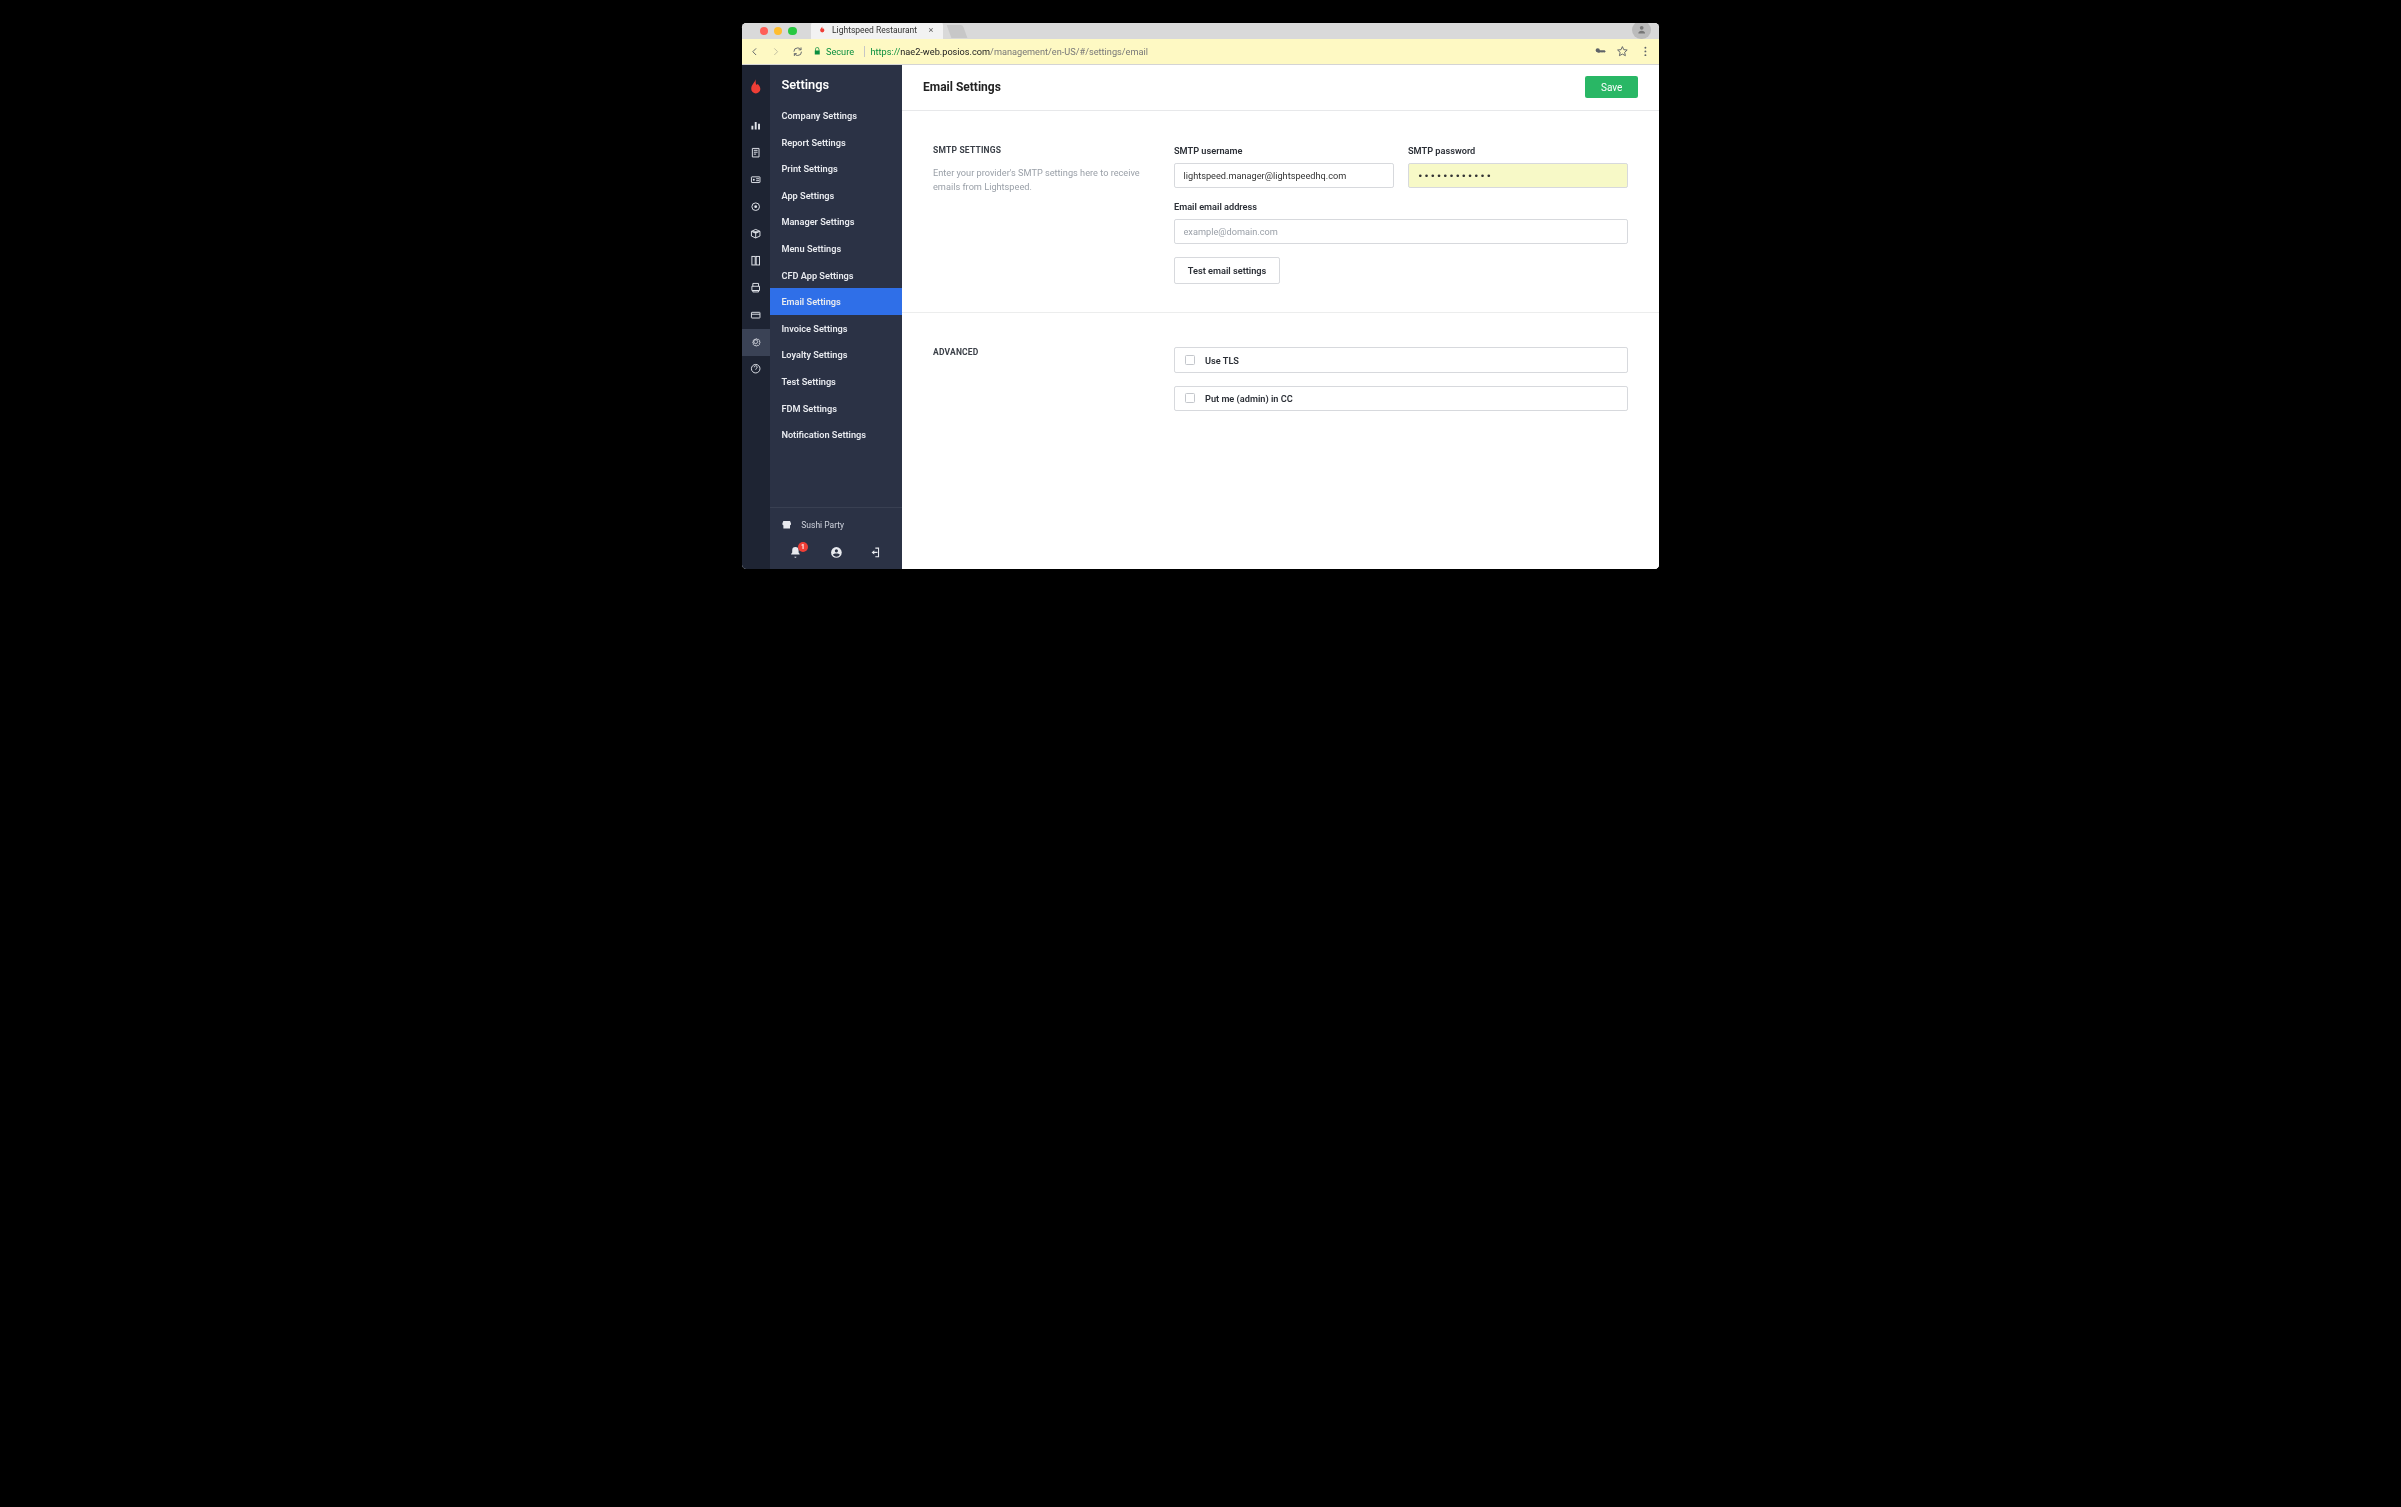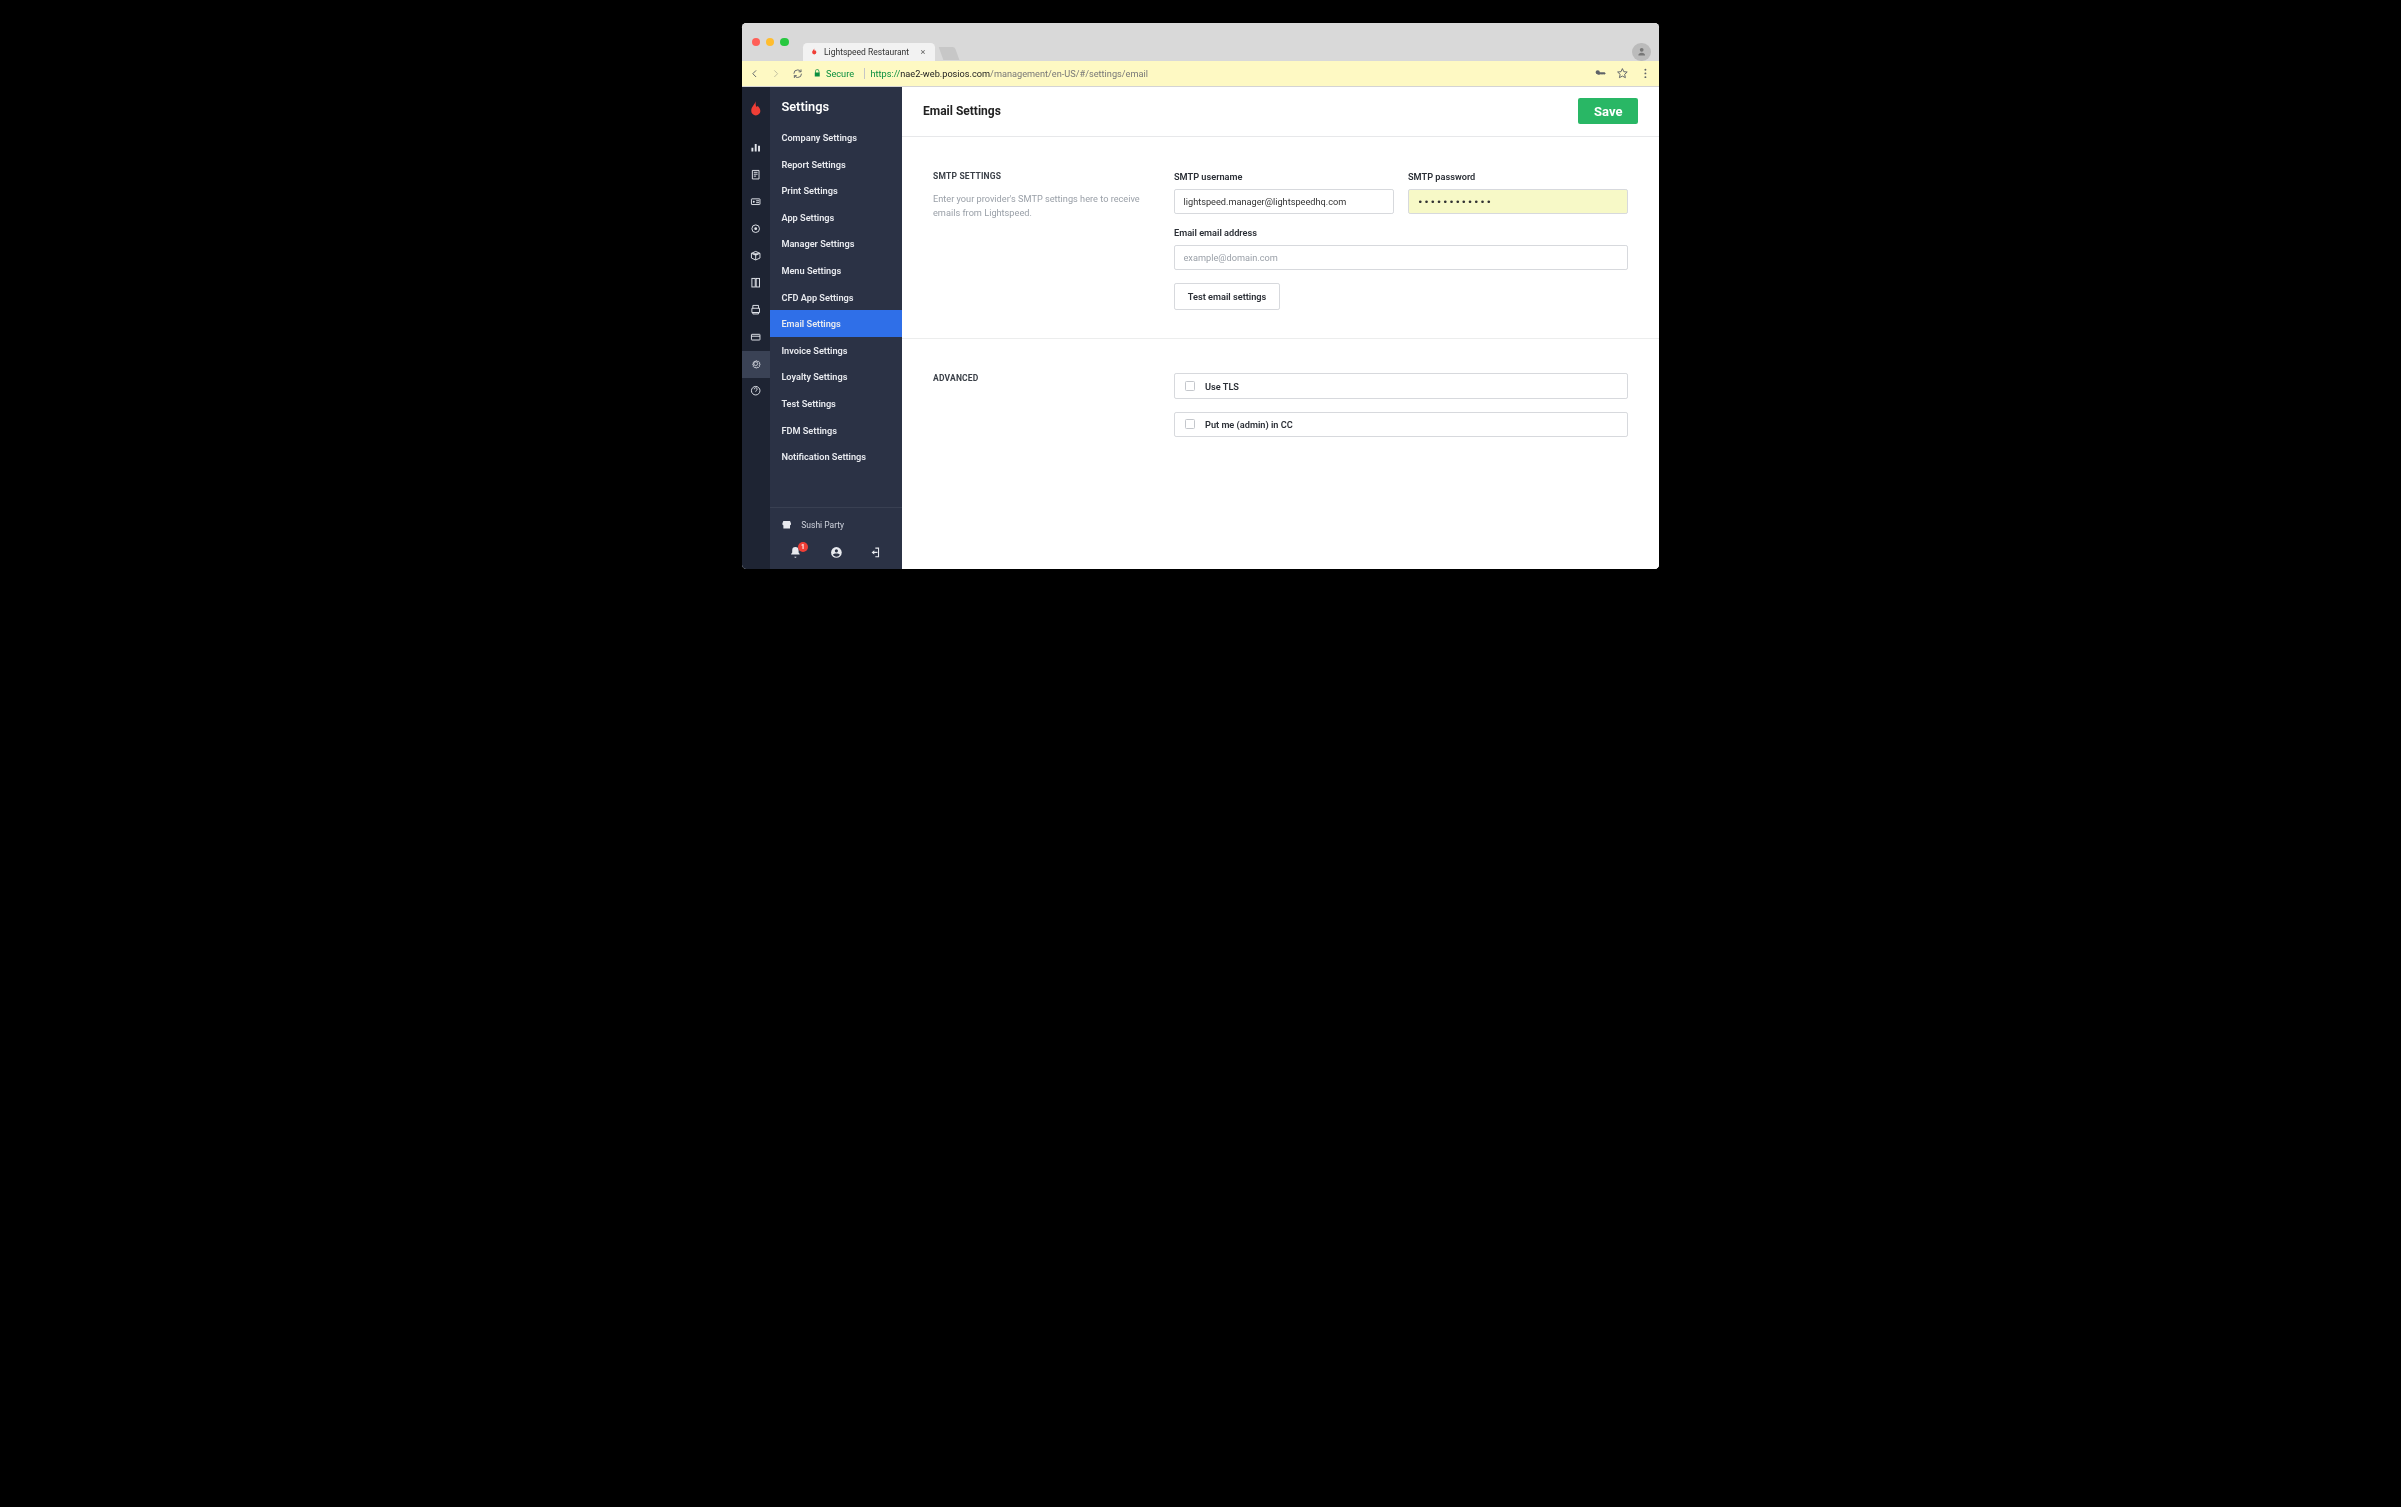--- a/index.html
+++ b/index.html
@@ -2,21 +2,21 @@
 <html style="font-size:11.4px"><head>
 <meta charset="utf-8">
 <style>
 * { margin: 0; padding: 0; box-sizing: border-box; font-family: -apple-system, BlinkMacSystemFont, "Segoe UI", Roboto, Helvetica, Arial, sans-serif; }
 html, body { width: 100%; height: 100%; background: #000; }
 .viewport { width: 981px; height: 617px; margin: 0 auto; background: #000; padding-top: 23px; }
 .browser-window { width: 917px; height: 546px; margin: 0 auto; background: #fff; border-radius: 4.3px; overflow: hidden; box-shadow: 0 7px 28px rgba(0,0,0,.5); display: flex; flex-direction: column; }
 
 
 .chrome-top { background: #d9d9d9; display: flex; flex-direction: column; }
-.tab-row { display: flex; align-items: flex-end; height: 38px; padding-left: 7px; border-radius: 10px; }
+.tab-row { display: flex; align-items: flex-end; height: 16px; padding-left: 15px; border-radius: 10px; }
 .traffic-lights { display: flex; gap: 5.7px; align-items: center; margin-right: 11.4px; padding: 0 2.8px; height: 100%; }
 .tl { width: 8.5px; height: 8.5px; border-radius: 50%; }
 .tl.red { background: #ff5f57; }
 .tl.yellow { background: #ffbd2e; }
 .tl.green { background: #28c840; }
 .tab { display: flex; align-items: center; background: #f2f2f2; border-top-left-radius: 4.3px; border-top-right-radius: 4.3px; padding: 0 10px 0 7px; height: 18.5px; font-size: 8.5px; color: #333; gap: 5.7px; position: relative; }
 .tab-close { font-size: 9.2px; color: #666; margin-left: 5.7px; }
 .newtab { width: 15.6px; height: 12.8px; background: #c7c7c7; margin-left: 5.7px; border-top-right-radius: 2.1px; border-top-left-radius: 0.7px; align-self: flex-end; margin-bottom: 1.4px; transform: skewX(20deg); }
 .chrome-spacer { flex: 1; }
 .chrome-user { width: 18.5px; height: 18.5px; border-radius: 50%; background: #bbb; margin-right: 8.5px; display:flex;align-items:center;justify-content:center; }
@@ -55,21 +55,21 @@
 .store-row svg { width:11.4px; height:11.4px; fill:#e8eaef; }
 .footer-row { display:flex; align-items:center; justify-content: space-around; padding: 7px 5.7px; }
 .footer-icon { position:relative; color:#e8eaef; }
 .footer-icon svg { width:12.8px; height:12.8px; fill:currentColor; }
 .badge { position:absolute; top:-4.3px; right:-5.7px; background:#EF3E36; color:#fff; font-size:6.4px; width:10px; height:10px; border-radius:50%; display:flex;align-items:center;justify-content:center; font-weight:700; }
 
 
 .main { flex:1; background:#fff; display:flex; flex-direction:column; overflow:auto; }
 .main-header { display:flex; align-items:center; justify-content:space-between; padding: 11.4px 21px; border-bottom:0.7px solid #e7e8ea; }
 .main-title { font-size: 12px; font-weight: 700; color:#222; }
-.save-btn { background:#29b765; color:#fff; border:none; border-radius:2.1px; padding:5.7px 15.6px; font-size:13px; font-weight:700; cursor:pointer; }
+.save-btn { background:#29b765; color:#fff; border:none; border-radius:2.1px; padding:5.7px 15.6px; font-size:10px; font-weight:400; cursor:pointer; }
 
 .section { display:flex; padding: 34px 31px 28px; border-bottom:0.7px solid #eceded; }
 .section:last-child { border-bottom:none; }
 .section-left { width: 241px; flex-shrink:0; }
 .section-title { font-size: 8.5px; font-weight:700; letter-spacing:0.2px; color:#3a3f47; margin-bottom: 11.4px; }
 .section-desc { font-size: 9.2px; color:#9aa0a8; line-height:1.5; max-width: 213px; }
 .section-right { flex:1; display:flex; flex-direction:column;justify-content:flex-end; }
 
 .form-row { display:flex; gap: 14px; margin-bottom: 12.8px; }
 .form-col { flex:1; display:flex; flex-direction:column; }

